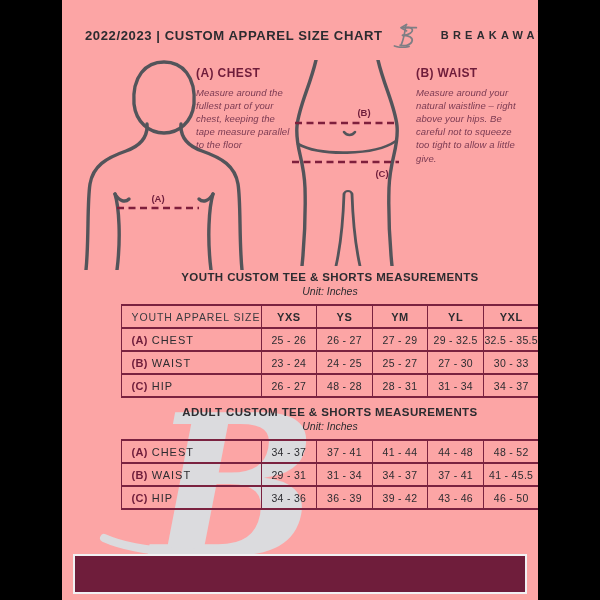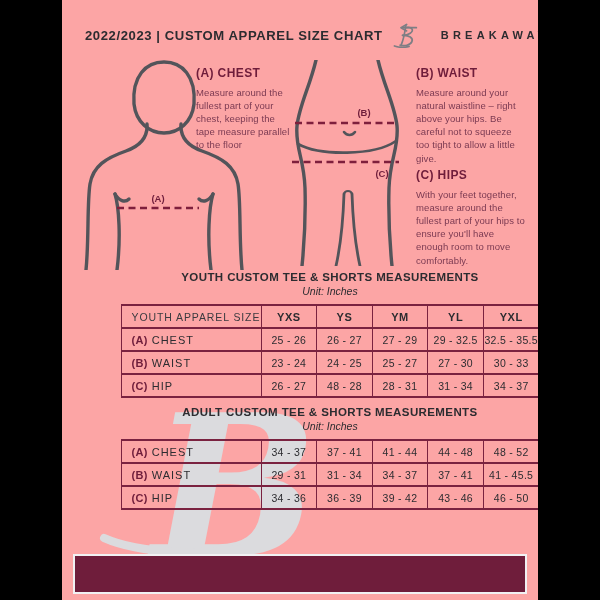--- a/index.html
+++ b/index.html
@@ -32,21 +32,21 @@
   .fig-upper{left:22px;top:2px;}
   .fig-lower{left:226px;top:4px;}
   .guide-block{position:absolute;}
   .gb-chest{left:134px;top:10px;width:96px;}
   .gb-waist{left:354px;top:10px;width:106px;}
   .gb-hips{left:354px;top:112px;width:112px;}
   .guide-heading{
     font-size:12px;font-weight:bold;color:#6f1d3b;letter-spacing:.4px;margin-bottom:6px;
   }
   .guide-text{
-    font-size:9.5px;color:#7b3a52;line-height:1.38;letter-spacing:.1px;
+    font-size:9.5px;font-style:italic;color:#7b3a52;line-height:1.38;letter-spacing:.1px;
   }
   
   .table-section{position:absolute;left:0;width:536px;text-align:center;z-index:2;}
   .ts-youth{top:271px;}
   .ts-adult{top:406px;}
   .section-title{
     font-size:11.5px;font-weight:bold;color:#2c2c30;letter-spacing:.4px;
   }
   .section-unit{
     font-size:10.5px;font-style:italic;color:#2c2c30;margin-top:2px;
@@ -134,24 +134,20 @@
       <path d="M4,102 L111,102" stroke="#7e1f3c" stroke-width="2.4" stroke-dasharray="7,4.5" fill="none"></path>
       <text x="76" y="56" text-anchor="middle" font-size="9.5" font-weight="bold" fill="#6f1d3b">(B)</text>
       <text x="94" y="117" text-anchor="middle" font-size="9.5" font-weight="bold" fill="#6f1d3b">(C)</text>
     </svg>
 
     <div class="guide-block gb-waist">
       <div class="guide-heading">(B) WAIST</div>
       <div class="guide-text">Measure around your natural waistline – right above your hips. Be careful not to squeeze too tight to allow a little give.</div>
     </div>
 
-    <div class="guide-block gb-hips">
-      <div class="guide-heading">(C) HIPS</div>
-      <div class="guide-text">With your feet together, measure around the fullest part of your hips to ensure you'll have enough room to move comfortably.</div>
-    </div>
   </div>
 
   <svg class="watermark" width="280" height="180" viewBox="0 0 280 180">
     <text x="62" y="152" font-family="DejaVu Serif, serif" font-style="italic" font-weight="bold" font-size="196" fill="#dbdbde">B</text>
     <path d="M14,134 C50,150 115,152 168,142" stroke="#dbdbde" stroke-width="8" fill="none" stroke-linecap="round"></path>
   </svg>
 
   <section class="table-section ts-youth">
     <div class="section-title">YOUTH CUSTOM TEE &amp; SHORTS MEASUREMENTS</div>
     <div class="section-unit">Unit: Inches</div>

